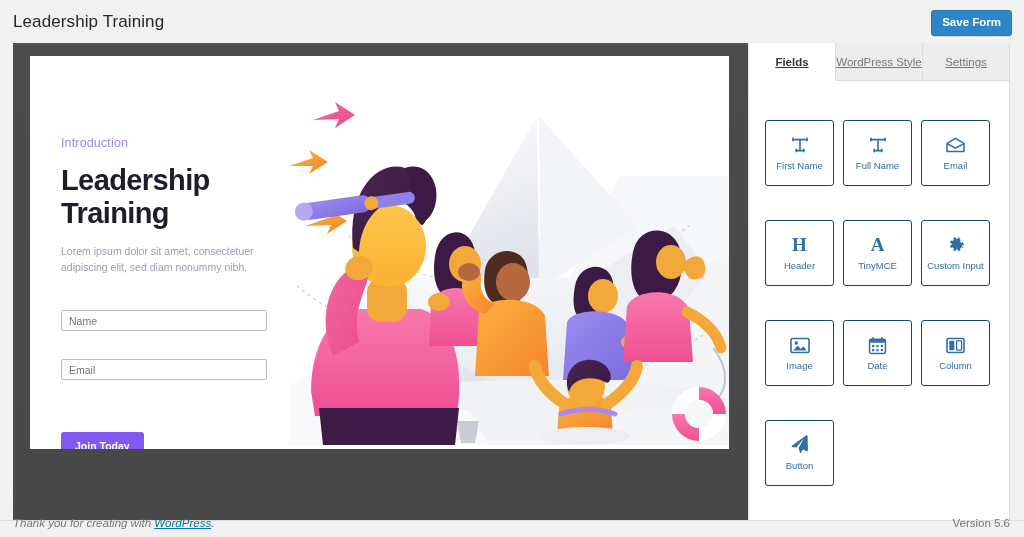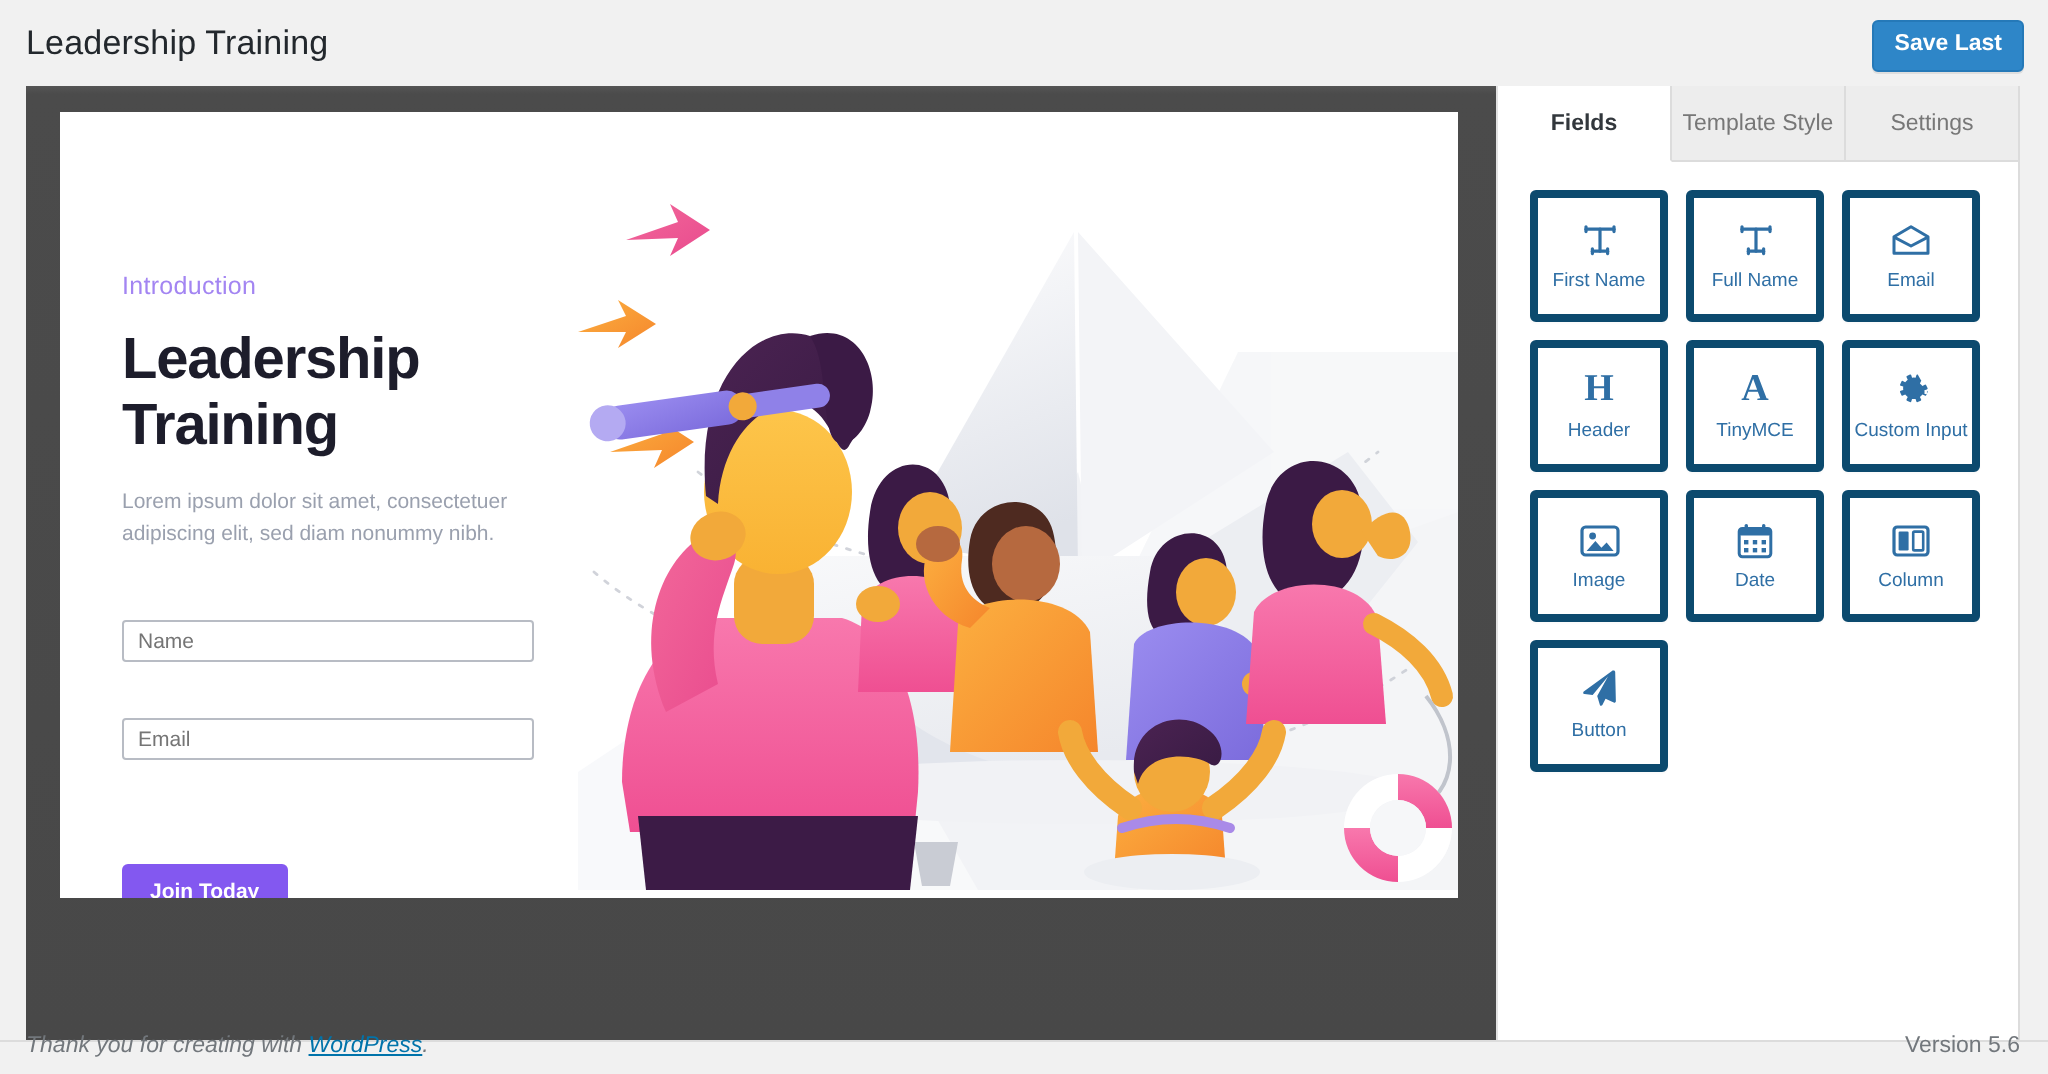--- a/index.html
+++ b/index.html
@@ -123,40 +123,42 @@
     background: #ededed;
     border-bottom: 1px solid #dcdcdc;
   }
   .tab {
     flex: 1; display: flex; align-items: center; justify-content: center;
     font-size: 11.5px; color: #777;
     background: #ededed;
     border-right: 1px solid #dcdcdc;
     cursor: pointer;
     user-select: none;
+    text-decoration: underline;
   }
   .tab:last-child { border-right: 0; }
   .tab.active {
     background: #fff; color: #32373c; font-weight: bold;
     border-bottom: 1px solid #fff; margin-bottom: -1px;
   }
 
   #field-grid {
     display: flex; flex-wrap: wrap;
     gap: 9px;
     padding: 14px 0 0 16px;
   }
   .field-tile {
     width: 69px; height: 66px;
-    border: 4px solid #0c4a6e; border-radius: 3px;
+    border: 1px solid #0c4a6e; border-radius: 3px;
     background: #fff;
     display: flex; flex-direction: column;
     align-items: center; justify-content: center;
     cursor: move;
     box-shadow: 0 1px 1px rgba(0,0,0,.02);
+    margin-top: 25px;
   }
   .field-tile .ficon {
     color: #2f6fa5; height: 22px; margin-bottom: 5px;
     display: flex; align-items: center; justify-content: center;
   }
   .field-tile .ficon svg { display: block; }
   .field-tile .flabel {
     font-size: 9.5px; color: #2f6fa5; text-align: center;
     line-height: 1.1; white-space: nowrap;
   }
@@ -181,21 +183,21 @@
   #frame-overhang {
     position: absolute; left: 13px; top: 477px; width: 24px; height: 49px;
     background: linear-gradient(180deg,#484848 0%, #454545 60%, #3f3f3f 100%);
   }
 </style>
 </head>
 <body>
 
 <div id="topbar">
   <div id="page-title">Leadership Training</div>
-  <button id="save-form-btn">Save Last</button>
+  <button id="save-form-btn">Save Form</button>
 </div>
 
 <div id="builder">
 
   <div id="preview-frame">
     <div id="preview-canvas">
 
       <div id="hero">
 
         <div id="hero-illustration">
@@ -365,21 +367,21 @@
         <div class="dropzone" id="dropzone-right"></div>
       </div>
 
     </div>
   </div>
 
   <div id="sidebar">
 
     <div id="tabs">
       <div class="tab active">Fields</div>
-      <div class="tab">Template Style</div>
+      <div class="tab">WordPress Style</div>
       <div class="tab">Settings</div>
     </div>
 
     <div id="field-grid">
 
       <div class="field-tile">
         <span class="ficon">
           <svg width="20" height="20" viewBox="0 0 20 20">
               <g fill="none" stroke="currentColor" stroke-width="1.6" stroke-linecap="round">
                 <path d="M3 4.6h14"></path>

